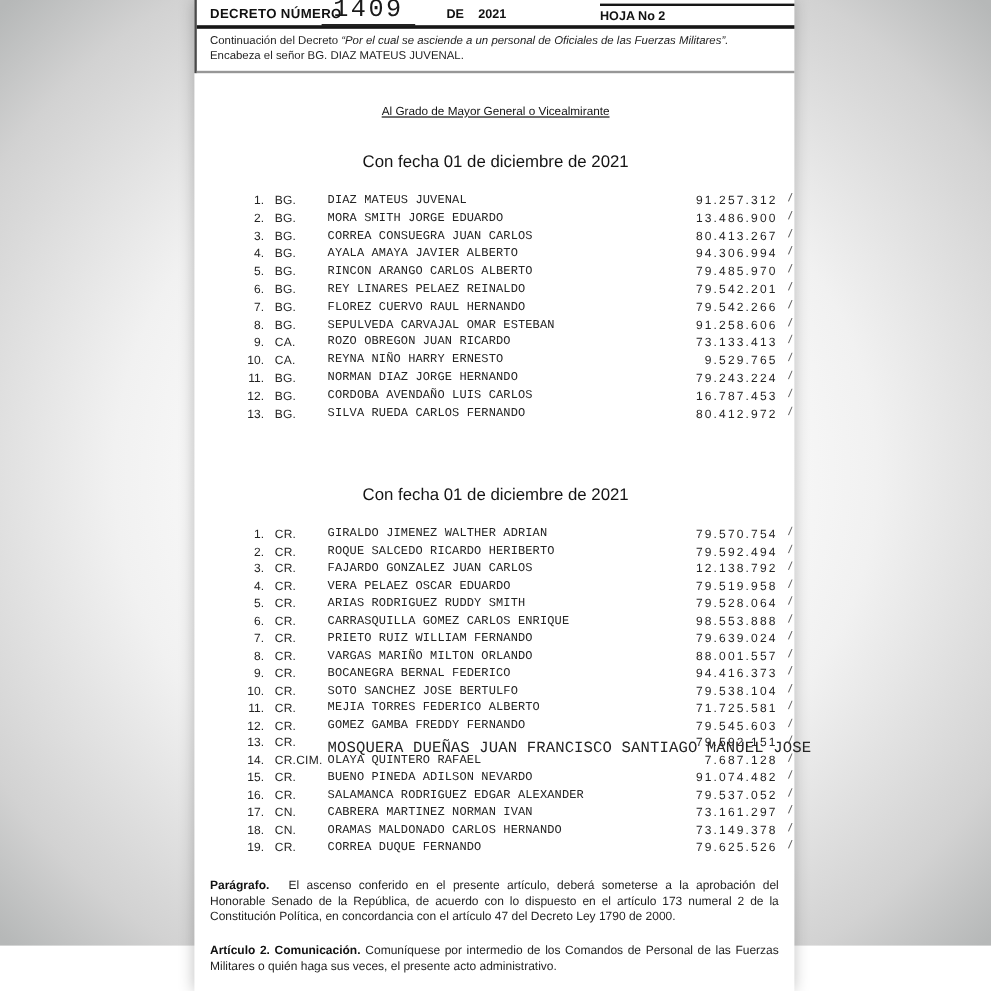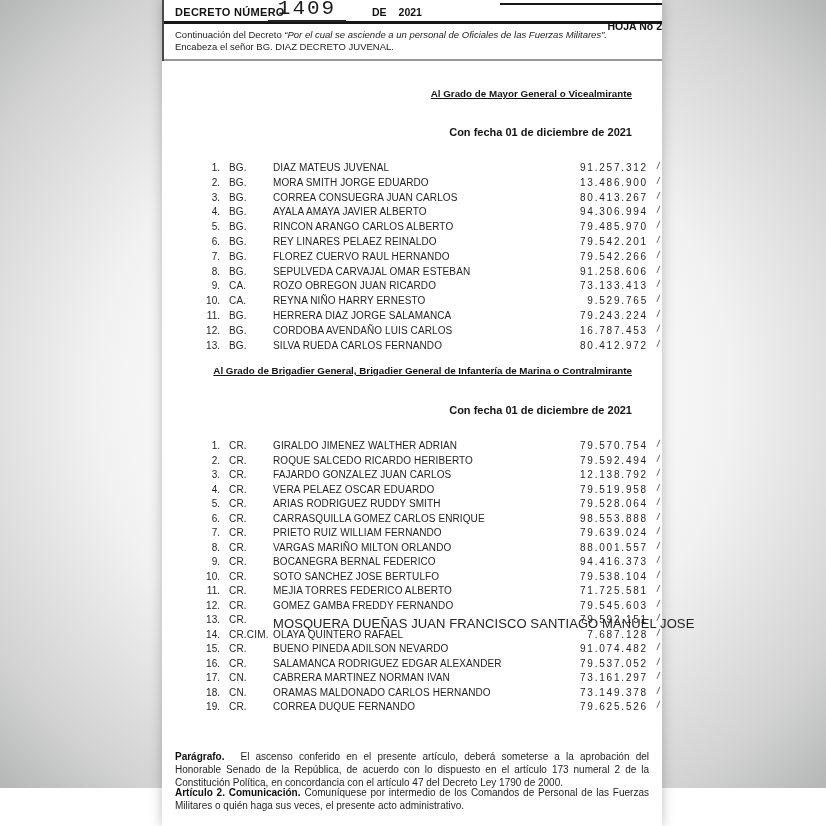--- a/index.html
+++ b/index.html
@@ -9,63 +9,63 @@
   .page{position:absolute;left:162px;top:0;width:500px;height:826px;background:#ffffff;
     box-shadow:0 0 12px rgba(0,0,0,.25);color:#222;}
   
   .hdr{position:absolute;left:0;top:0;width:100%;box-sizing:border-box;border-left:2px solid #4a4a4a;}
   .hdr-row{position:relative;height:21px;border-bottom:3px solid #161616;}
   .lbl-decreto{position:absolute;left:11px;top:6px;font-weight:bold;font-size:11px;letter-spacing:.3px;color:#111;white-space:nowrap;}
   .stamp{position:absolute;left:104px;top:-2px;width:78px;text-align:center;font-family:"Liberation Mono",monospace;
     font-size:21px;line-height:22px;letter-spacing:2px;color:#1a1a1a;border-bottom:2px solid #222;}
   .h-de{position:absolute;left:208px;top:6px;font-weight:bold;font-size:10.5px;color:#111;white-space:nowrap;}
   .h-de .yr{margin-left:12px;text-align:right;}
-  .hoja{position:absolute;left:336px;right:0;top:3px;border-top:2px solid #161616;padding-top:15px;
-    text-align:right;font-weight:bold;font-size:10.5px;color:#111;}
+  .hoja{position:absolute;left:336px;right:0;top:3px;border-top:2px solid #161616;padding-top:3px;
+    text-align:left;font-weight:bold;font-size:10.5px;color:#111;}
   .cont{padding:5px 14px 7px 11px;font-size:9.5px;line-height:11.5px;color:#232323;
     border-bottom:2px solid #979797;}
   .cont .it{font-style:italic;}
   
-  .sec-title,.sec-date{position:absolute;left:0;width:470px;text-align:right;font-weight:bold;color:#141414;}
+  .sec-title,.sec-date{position:absolute;left:16px;width:470px;text-align:center;font-weight:normal;color:#141414;}
   .sec-title{font-size:9.8px;text-decoration:underline;}
-  .sec-date{font-size:11px;}
+  .sec-date{font-size:14px;}
   #title1{top:88px;} #date1{top:126px;}
   #title2{top:365px;} #date2{top:404px;}
   
   .roster{position:absolute;left:0;width:100%;}
   #list1{top:162px;} #list2{top:440px;}
   .row{position:relative;color:#242424;}
   #list1 .row{height:14.8px;} #list2 .row{height:14.5px;}
   .c-num{position:absolute;left:28px;width:30px;text-align:right;font-size:10px;}
   .c-rank{position:absolute;left:67px;font-size:10px;letter-spacing:.2px;text-align:right;}
-  .c-name{position:absolute;left:111px;font-size:10px;letter-spacing:.1px;white-space:nowrap;}
+  .c-name{position:absolute;left:111px;font-size:10px;letter-spacing:.1px;white-space:nowrap;font-family:Liberation Mono, monospace;}
   .c-name.small{font-size:13px;top:2px;letter-spacing:.1px;}
   .c-id{position:absolute;right:14px;font-size:10px;letter-spacing:1.8px;white-space:nowrap;}
   .c-tick{position:absolute;right:2px;top:-2px;font-size:10px;color:#5a5a5a;transform:rotate(8deg);}
   
   .para{position:absolute;left:13px;width:474px;text-align:justify;font-size:10px;line-height:13.2px;color:#1f1f1f;}
-  #paragrafo{top:750px;} #articulo{top:786px;}
+  #paragrafo{top:732px;} #articulo{top:786px;}
   .para b{color:#101010;}
   .gap-lg{padding-right:16px;} .gap-sm{padding-right:4px;}
 </style>
 </head>
 <body>
 
 <div class="stage">
   <div class="page">
 
     <div class="hdr">
       <div class="hdr-row">
         <span class="lbl-decreto">DECRETO NÚMERO</span>
         <span class="stamp">1409</span>
         <span class="h-de"><span>DE</span><span class="yr">2021</span></span>
         <span class="hoja">HOJA No 2</span>
       </div>
       <div class="cont">
-        <span>Continuación del Decreto </span><span class="it">“Por el cual se asciende a un personal de Oficiales de las Fuerzas Militares”.</span><span> Encabeza el señor BG. DIAZ DECRETO JUVENAL.</span>
+        <span>Continuación del Decreto </span><span class="it">“Por el cual se asciende a un personal de Oficiales de las Fuerzas Militares”.</span><span> Encabeza el señor BG. DIAZ MATEUS JUVENAL.</span>
       </div>
     </div>
 
     <div class="sec-title" id="title1">Al Grado de Mayor General o Vicealmirante</div>
     <div class="sec-date" id="date1">Con fecha 01 de diciembre de 2021</div>
     <div class="roster" id="list1">
         <div class="row">
           <span class="c-num">1.</span>
           <span class="c-rank">BG.</span>
           <span class="c-name">DIAZ MATEUS JUVENAL</span>
@@ -131,41 +131,40 @@
         <div class="row">
           <span class="c-num">10.</span>
           <span class="c-rank">CA.</span>
           <span class="c-name">REYNA NIÑO HARRY ERNESTO</span>
           <span class="c-id">9.529.765</span>
           <span class="c-tick">/</span>
         </div>
         <div class="row">
           <span class="c-num">11.</span>
           <span class="c-rank">BG.</span>
-          <span class="c-name">HERRERA DIAZ JORGE SALAMANCA</span>
+          <span class="c-name">NORMAN DIAZ JORGE HERNANDO</span>
           <span class="c-id">79.243.224</span>
           <span class="c-tick">/</span>
         </div>
         <div class="row">
           <span class="c-num">12.</span>
           <span class="c-rank">BG.</span>
           <span class="c-name">CORDOBA AVENDAÑO LUIS CARLOS</span>
           <span class="c-id">16.787.453</span>
           <span class="c-tick">/</span>
         </div>
         <div class="row">
           <span class="c-num">13.</span>
           <span class="c-rank">BG.</span>
           <span class="c-name">SILVA RUEDA CARLOS FERNANDO</span>
           <span class="c-id">80.412.972</span>
           <span class="c-tick">/</span>
         </div>
       </div>
 
-    <div class="sec-title" id="title2">Al Grado de Brigadier General, Brigadier General de Infantería de Marina o Contralmirante</div>
     <div class="sec-date" id="date2">Con fecha 01 de diciembre de 2021</div>
     <div class="roster" id="list2">
         <div class="row">
           <span class="c-num">1.</span>
           <span class="c-rank">CR.</span>
           <span class="c-name">GIRALDO JIMENEZ WALTHER ADRIAN</span>
           <span class="c-id">79.570.754</span>
           <span class="c-tick">/</span>
         </div>
         <div class="row">

